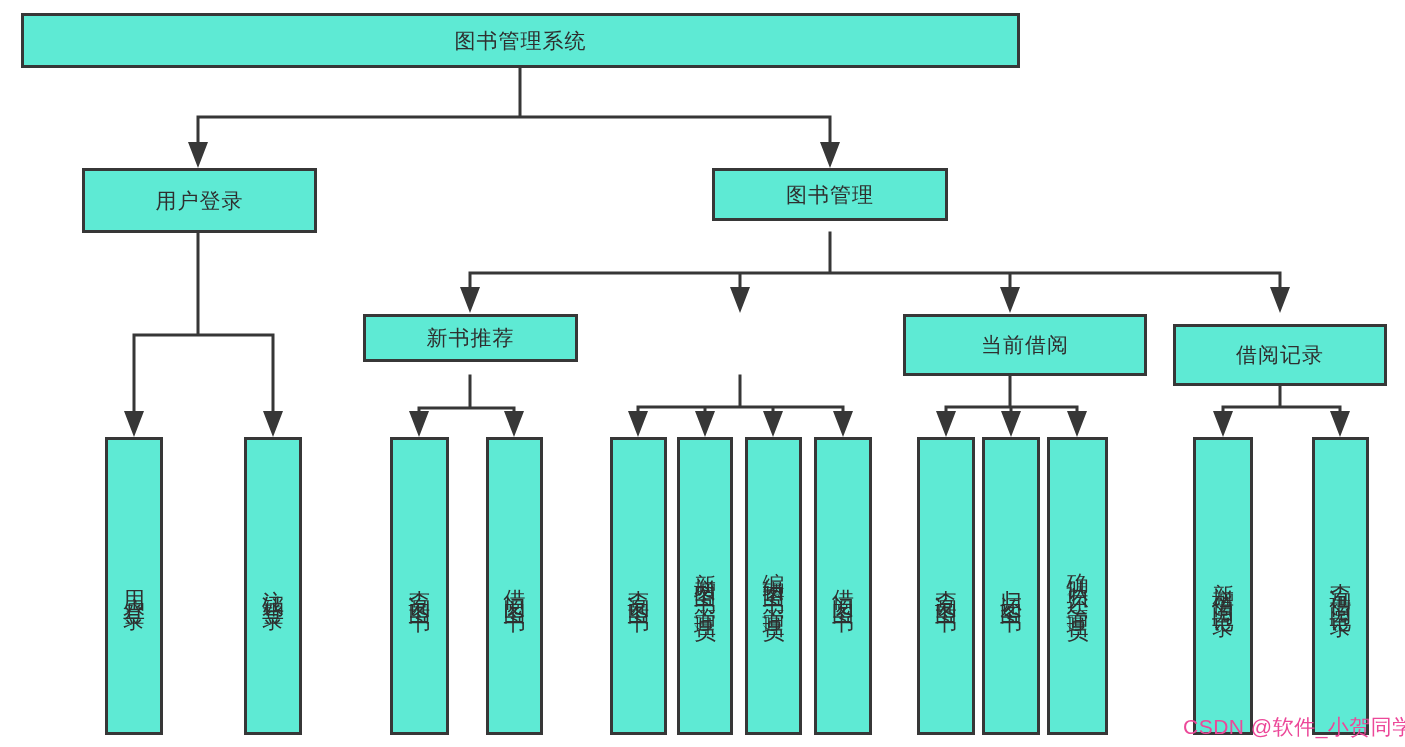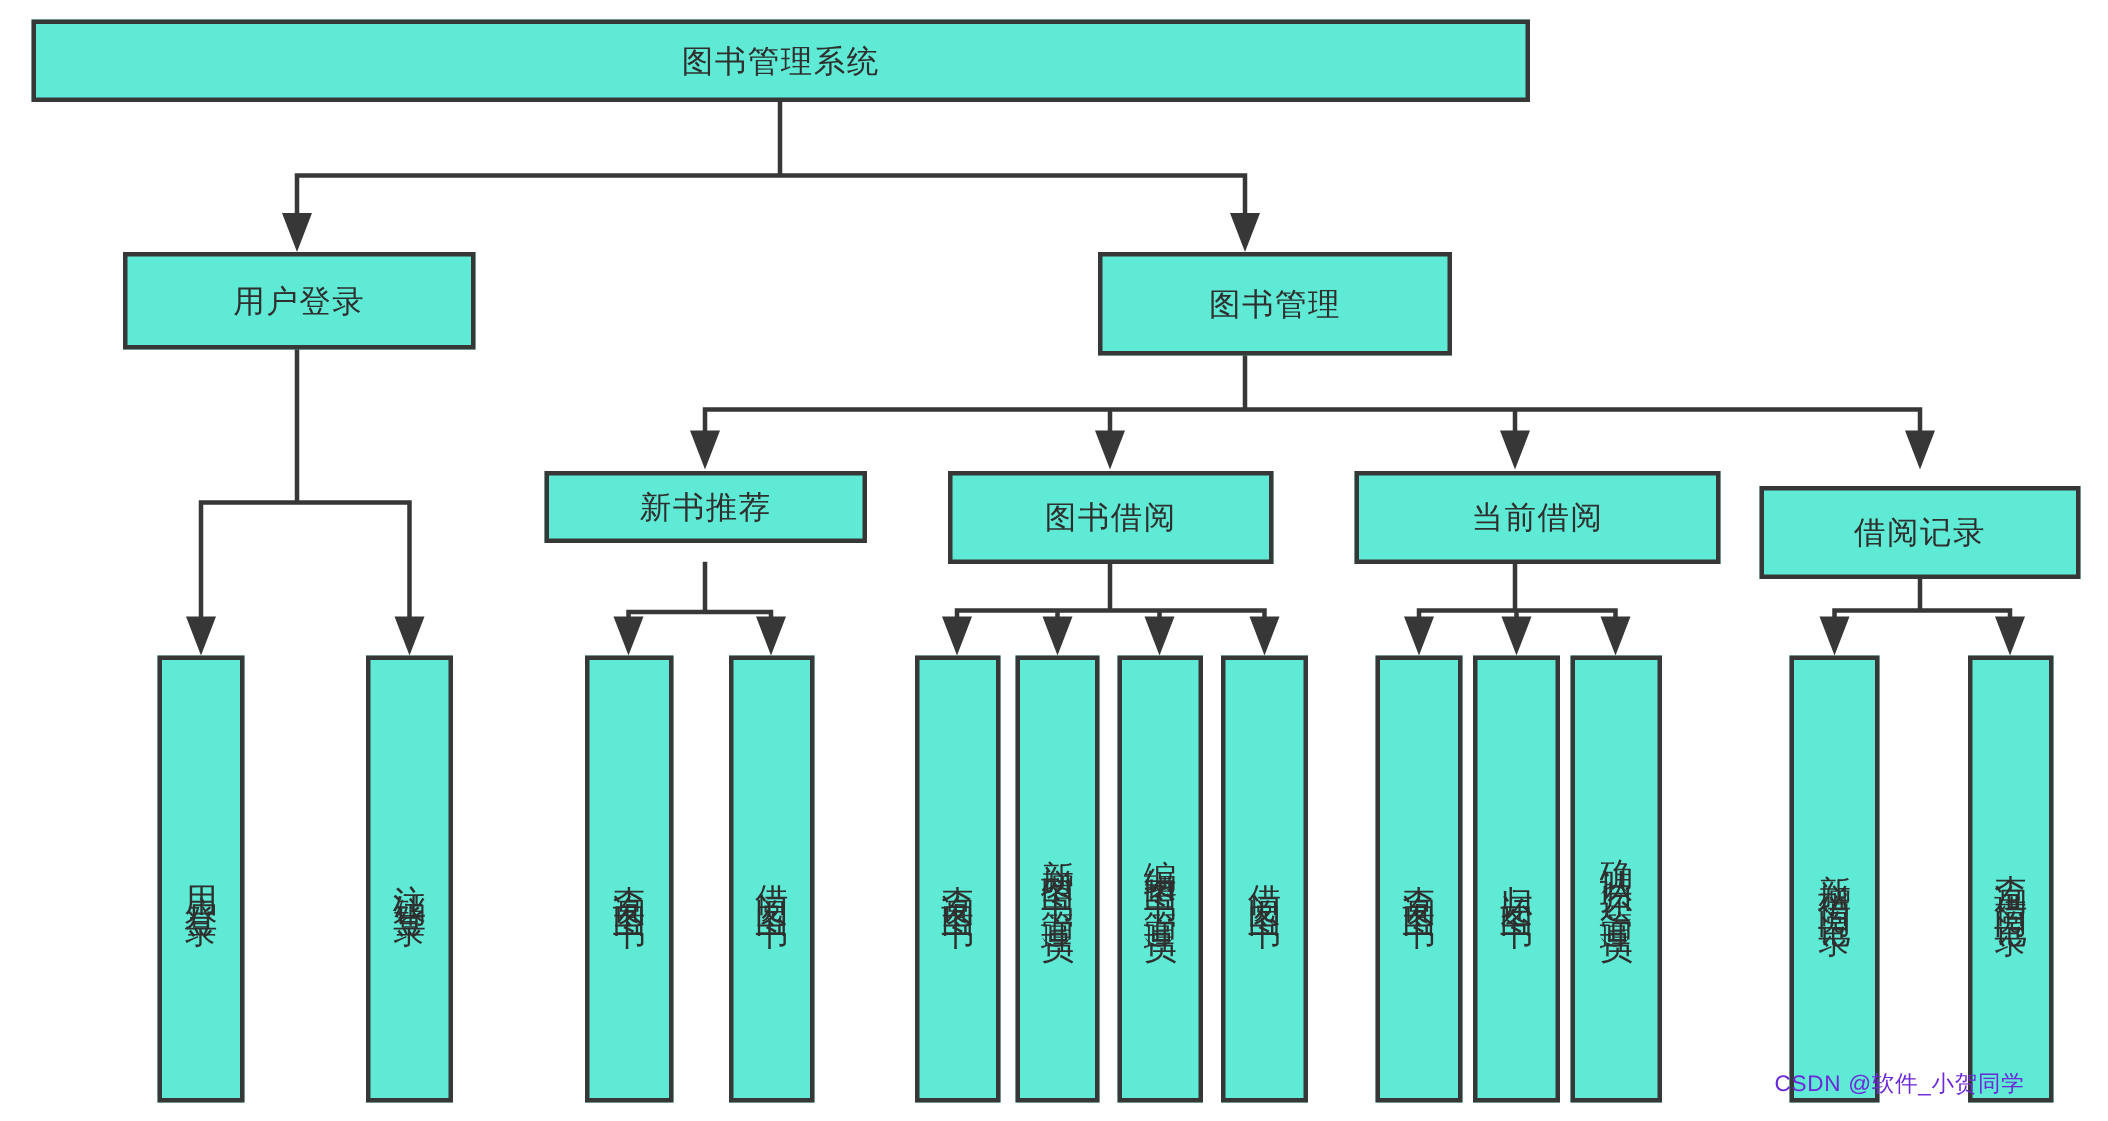--- a/index.html
+++ b/index.html
@@ -17,21 +17,21 @@
     color:#2f2f2f;
   }
   .box .label{white-space:nowrap;}
   .h .label{font-size:21px;letter-spacing:1px;}
   .v .label{
     writing-mode:vertical-rl;text-orientation:mixed;
     font-size:22px;letter-spacing:7px;line-height:1;
   }
   .watermark{
     position:absolute;z-index:3;left:1183px;top:713px;width:212px;
-    font-size:15px;color:#6d28d9;letter-spacing:0.5px;white-space:nowrap;
+    font-size:21px;color:#ec4899;letter-spacing:0.5px;white-space:nowrap;
   }
 </style>
 </head>
 <body>
 
 <div class="stage">
 
   <svg class="wires" width="1405" height="747" viewBox="0 0 1405 747">
 
     <path fill="none" stroke="#373737" stroke-width="3" stroke-linecap="square" d="
@@ -56,29 +56,26 @@
       M1213 411L1233 411L1223 437Z M1330 411L1350 411L1340 437Z"></path>
   </svg>
 
   <div class="box h" style="left:21px;top:13px;width:999px;height:55px">
     <span class="label">图书管理系统</span>
   </div>
 
   <div class="box h" style="left:82px;top:168px;width:235px;height:65px">
     <span class="label">用户登录</span>
   </div>
-  <div class="box h" style="left:732px;top:168px;width:236px;height:69px">
+  <div class="box h" style="left:712px;top:168px;width:236px;height:53px">
     <span class="label">图书管理</span>
   </div>
 
   <div class="box h" style="left:363px;top:314px;width:215px;height:48px">
     <span class="label">新书推荐</span>
-  </div>
-  <div class="box h" style="left:632px;top:314px;width:217px;height:62px">
-    <span class="label">图书借阅</span>
   </div>
   <div class="box h" style="left:903px;top:314px;width:244px;height:62px">
     <span class="label">当前借阅</span>
   </div>
   <div class="box h" style="left:1173px;top:324px;width:214px;height:62px">
     <span class="label">借阅记录</span>
   </div>
 
   <div class="box v" style="left:105px;top:437px;width:58px;height:298px">
     <span class="label">用户登录</span>

